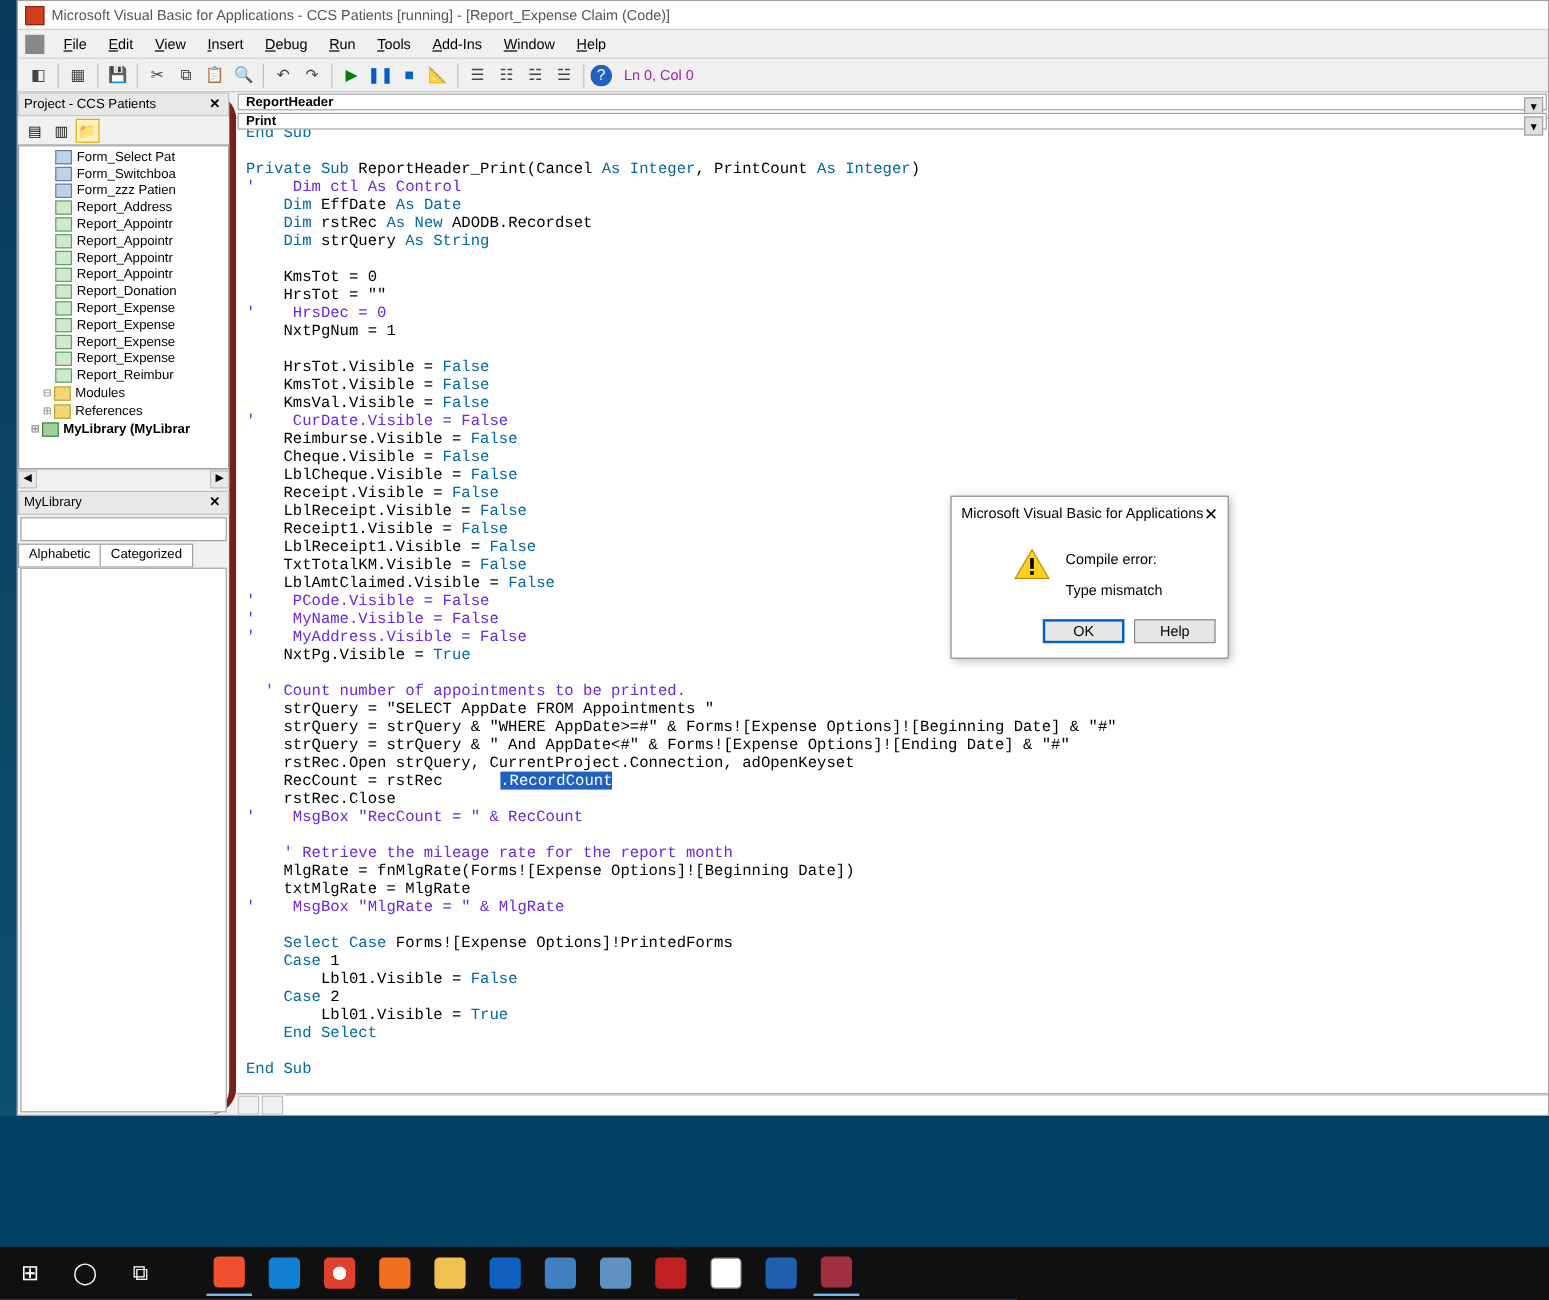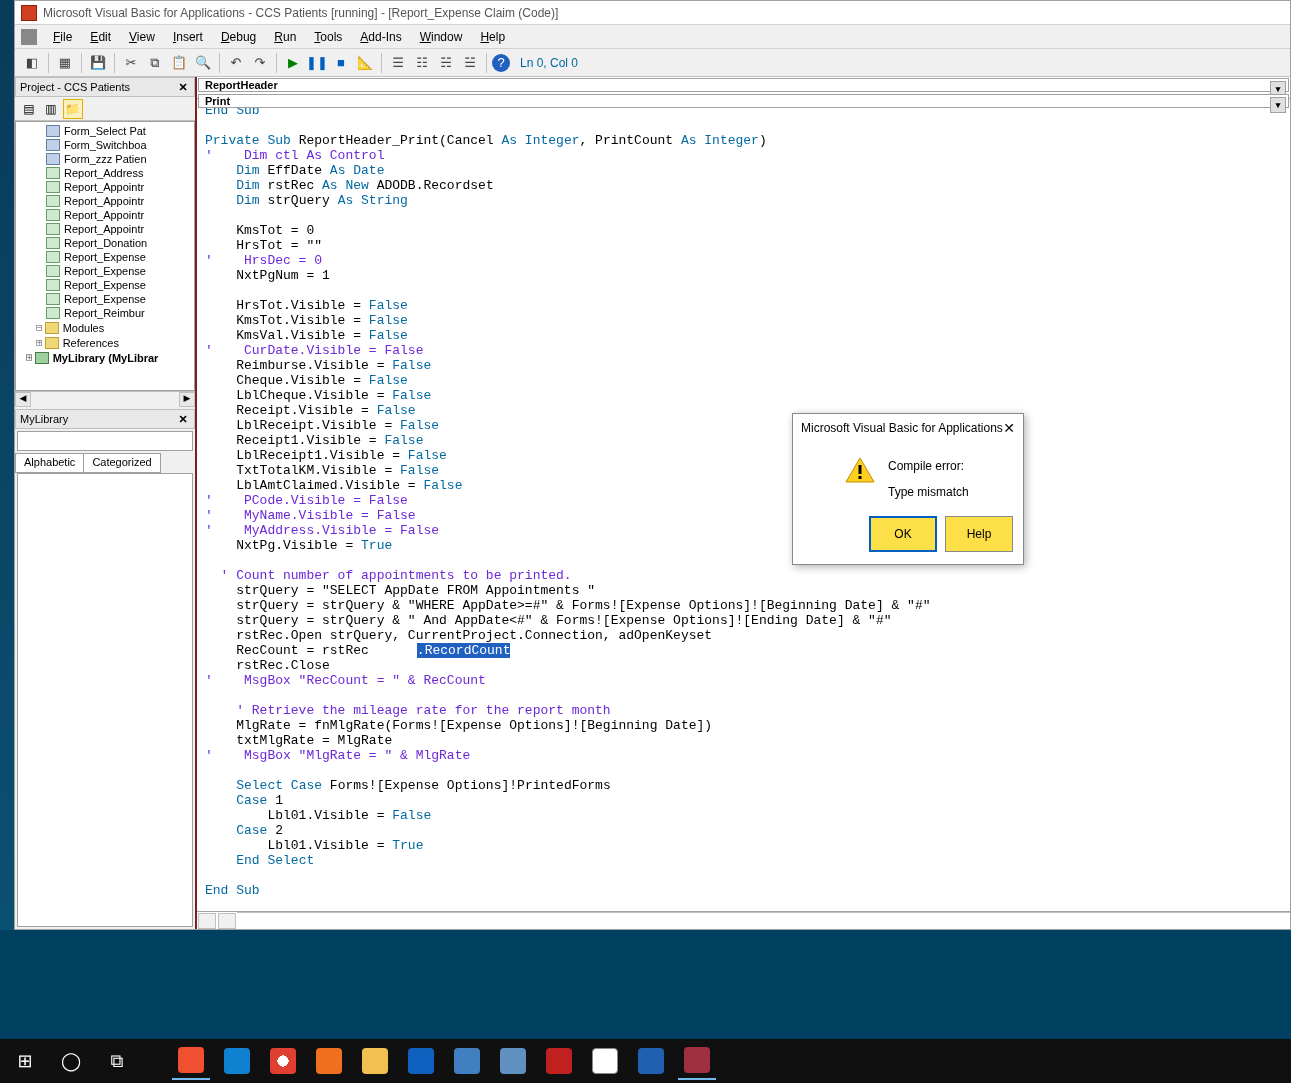--- a/index.html
+++ b/index.html
@@ -43,25 +43,25 @@
 .menubar .menu-item u{text-decoration:underline;}
 
 .toolbar {
   height:28px; display:flex; align-items:center; padding:2px 6px;
   background:#f0f0f0; gap:2px;
   border-bottom:1px solid #c0c0c0;
 }
 .tb-btn{width:22px;height:22px;display:flex;align-items:center;justify-content:center;
   border:1px solid transparent; font-size:13px; color:#444;}
 .tb-sep{width:1px;height:20px;background:#c0c0c0;margin:0 3px;}
-.tb-status{padding:0 8px; color:#0369a1; font-size:12px;}
+.tb-status{padding:0 8px; color:#a21caf; font-size:12px;}
 
 .main-area { flex:1; display:flex; overflow:hidden; }
 
-.left-col { width:182px; display:flex; flex-direction:column; border-right:2px solid #7f1d1d;}
+.left-col { width:182px; display:flex; flex-direction:column; border-right:6px solid #7f1d1d;border-radius:23px;}
 .panel-hdr{height:20px;background:#e8e8e8;border:1px solid #c0c0c0;display:flex;align-items:center;
   padding:0 4px;font-size:11px;justify-content:space-between;}
 .panel-hdr .x{width:14px;height:14px;text-align:center;line-height:14px;font-weight:bold;}
 .mini-toolbar{height:24px;background:#f0f0f0;display:flex;align-items:center;padding:2px 4px;gap:2px;
   border-bottom:1px solid #c0c0c0;}
 .mini-btn{width:20px;height:20px;border:1px solid transparent;display:flex;align-items:center;justify-content:center;}
 .mini-btn.sel{border:1px solid #e0b000;background:#fff0c0;}
 .proj-tree{flex:0 0 270px;background:#fff;border:1px solid #a0a0a0;overflow:auto;font-size:11px;
   padding:2px;}
 .tree-row{display:flex;align-items:center;white-space:nowrap;padding:1px 0 1px 28px;}
@@ -98,21 +98,21 @@
 
 .dialog{position:absolute;left:792px;top:413px;width:232px;background:#fff;
   border:1px solid #888;box-shadow:2px 2px 8px rgba(0,0,0,.3);font-size:12px;}
 .dialog-title{height:28px;display:flex;align-items:center;justify-content:space-between;
   padding:0 8px;}
 .dialog-title .dx{font-size:14px;}
 .dialog-body{padding:14px 12px 8px 12px;display:flex;gap:12px;margin-left:39px;}
 .warn-icon{width:32px;height:28px;}
 .dialog-text{font-size:12px;line-height:20px;}
 .dialog-buttons{display:flex;justify-content:flex-end;gap:8px;padding:6px 10px 12px 10px;}
-.dlg-btn{width:68px;height:36px;border:1px solid #888;background:#fde047;font-size:12px;}
+.dlg-btn{width:68px;height:20px;border:1px solid #888;background:#e5e5e5;font-size:12px;}
 .dlg-btn.primary{border:2px solid #0060c0;}
 
 .taskbar{position:absolute;left:0;right:0;bottom:0;height:44px;background:#101010;
   display:flex;align-items:center;padding:0 6px;gap:8px;}
 .tb-item{width:38px;height:38px;display:flex;align-items:center;justify-content:center;
   color:#fff;font-size:18px;}
 .tb-item.active{border-bottom:2px solid #76b9ed;}
 .app-ico{width:26px;height:26px;border-radius:4px;}
 </style>
 </head>

